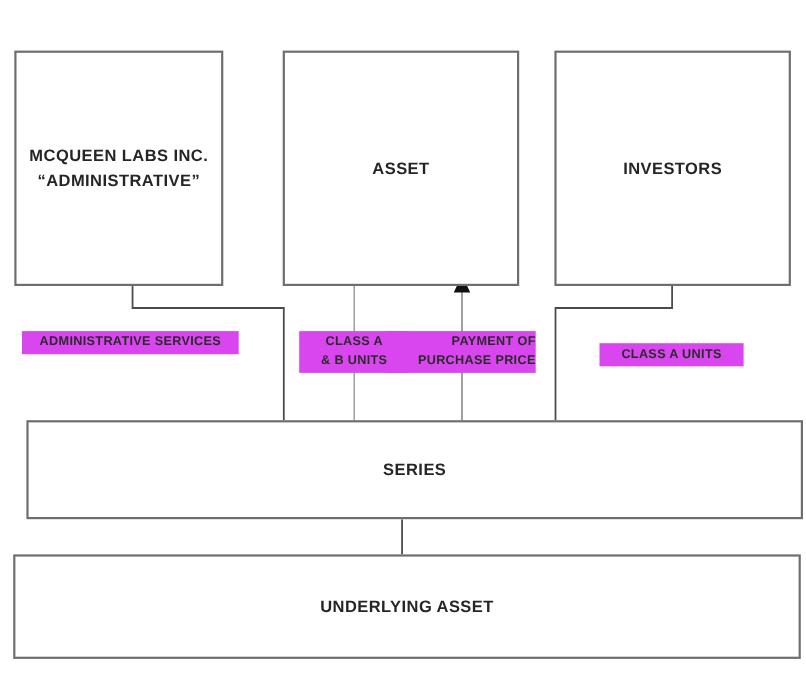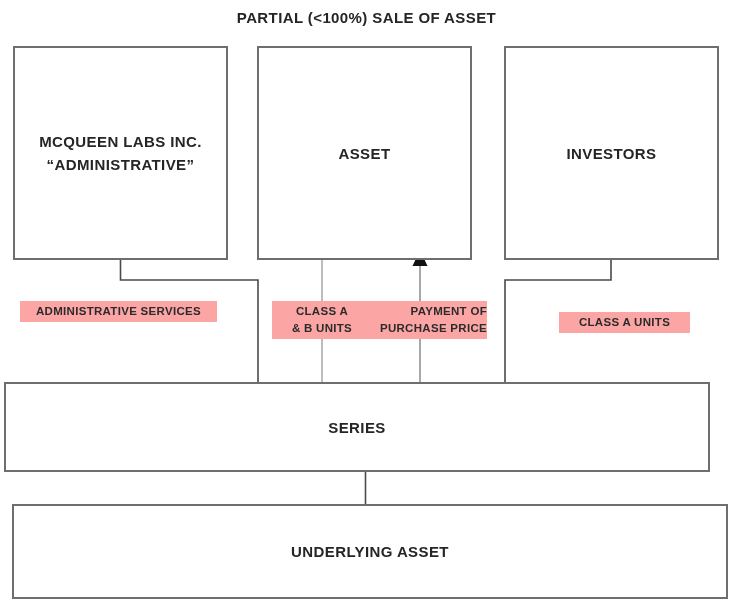--- a/index.html
+++ b/index.html
@@ -35,68 +35,67 @@
     flex-direction: column;
     align-items: center;
     justify-content: center;
     text-align: center;
     color: #252525;
     font-weight: 700;
     font-size: 15px;
     letter-spacing: 0.4px;
     line-height: 23px;
   }
-  .node-administrator { left: 13px; top: 46px; width: 215px; height: 214px; }
+  .node-administrator { left: 13px; top: 46px; width: 190px; height: 214px; }
   .node-seller        { left: 257px; top: 46px; width: 215px; height: 214px; }
   .node-investors     { left: 504px; top: 46px; width: 215px; height: 214px; }
-  .node-series        { left: 4px; top: 382px; width: 706px; height: 90px; align-items: center; }
+  .node-series        { left: 24px; top: 382px; width: 706px; height: 90px; align-items: center; }
   .node-underlying    { left: 12px; top: 504px; width: 716px; height: 95px; }
   .connector-layer {
     position: absolute;
     left: 0; top: 0;
     width: 733px;
     height: 616px;
     pointer-events: none;
   }
   .edge-label {
     position: absolute;
-    background: #fca5a5;
+    background: #d946ef;
     text-align: center;
     font-size: 11.5px;
     font-weight: 700;
     letter-spacing: 0.3px;
     color: #2b2b2b;
     line-height: 17px;
     padding: 2px 0;
   }
   .edge-label-admin     { left: 20px;  top: 301px; width: 197px; }
   .edge-label-class-ab  { left: 272px; top: 301px; width: 100px; }
   .edge-label-payment   { left: 352px; top: 301px; width: 135px; text-align: right; }
-  .edge-label-class-a   { left: 559px; top: 312px; width: 131px; }
+  .edge-label-class-a   { left: 545px; top: 312px; width: 131px; }
 </style>
 </head>
 <body>
 
 <div class="canvas">
 
   <svg class="connector-layer" viewBox="0 0 733 616" xmlns="http://www.w3.org/2000/svg">
 
     <polyline points="120.5,259 120.5,280 258,280 258,383" fill="none" stroke="#4a4a4a" stroke-width="1.6"></polyline>
 
     <line x1="322" y1="259" x2="322" y2="383" stroke="#9a9a9a" stroke-width="1.3"></line>
 
     <line x1="420" y1="383" x2="420" y2="258" stroke="#7a7a7a" stroke-width="1.3"></line>
     <polygon points="420,250 412.5,266 427.5,266" fill="#111111"></polygon>
 
     <polyline points="611,259 611,280 505,280 505,383" fill="none" stroke="#4a4a4a" stroke-width="1.6"></polyline>
 
     <line x1="365.5" y1="472" x2="365.5" y2="505" stroke="#4a4a4a" stroke-width="1.6"></line>
   </svg>
 
-  <div class="diagram-title">PARTIAL (&lt;100%) SALE OF ASSET</div>
 
   <div class="node node-administrator">
     <span>MCQUEEN LABS INC.</span>
     <span>“ADMINISTRATIVE”</span>
   </div>
 
   <div class="node node-seller">
     <span>ASSET</span>
   </div>
 

